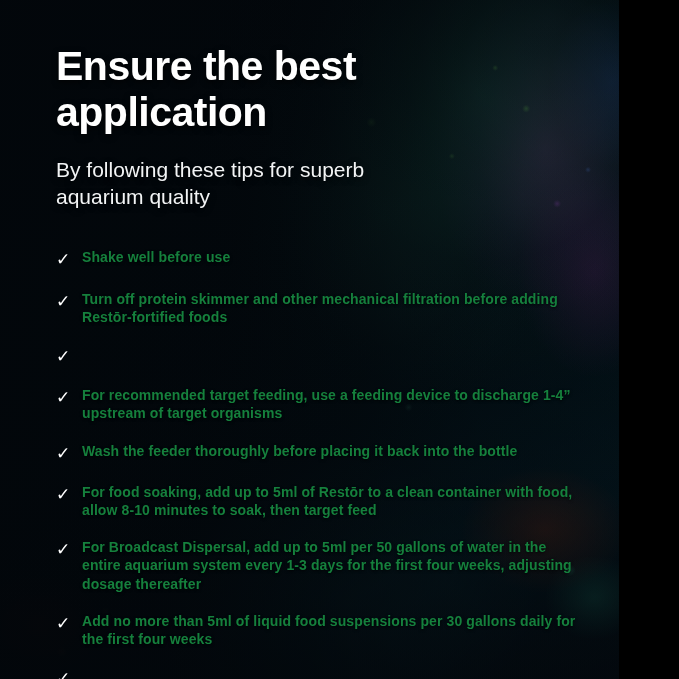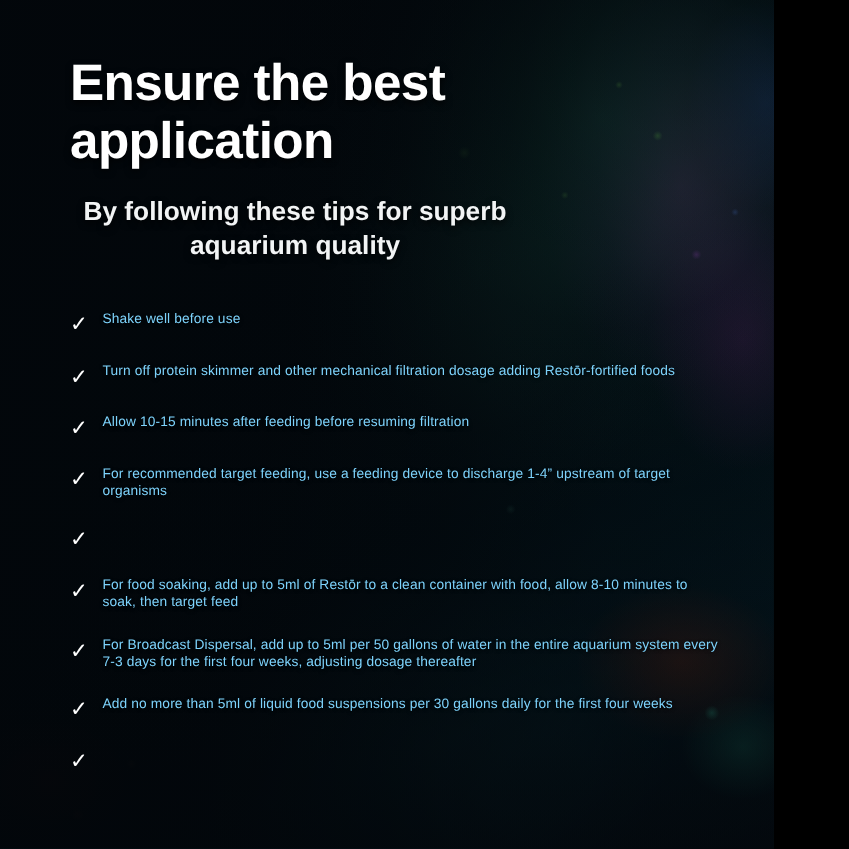--- a/index.html
+++ b/index.html
@@ -84,49 +84,48 @@
     line-height: 1.12;
     font-weight: bold;
     letter-spacing: -0.5px;
     margin: 0 0 20px 0;
     max-width: 400px;
     color: #ffffff;
   }
   .subhead {
     font-size: 21px;
     line-height: 1.3;
-    font-weight: bold;
+    font-weight: normal;
     color: #f2f4f5;
     margin: 0 0 38px 0;
     max-width: 360px;
-    text-align: center;
   }
   .tips {
     list-style: none;
     margin: 0;
     padding: 0;
   }
   .tip {
     display: flex;
     align-items: flex-start;
     margin-bottom: 19px;
   }
   .check {
     flex: 0 0 auto;
     width: 26px;
     margin-top: 1px;
     color: #ffffff;
     font-size: 17px;
     line-height: 1.25;
   }
   .tip-text {
-    font-size: 11px;
+    font-size: 14px;
     line-height: 1.3;
-    font-weight: normal;
-    color: #7dd3fc;
+    font-weight: bold;
+    color: #15803d;
     letter-spacing: 0.1px;
     max-width: 578px;
     text-shadow: 0 1px 3px rgba(0,0,0,0.85);
   }
   .headline, .subhead {
     text-shadow: 0 2px 6px rgba(0,0,0,0.8);
   }
 </style>
 </head>
 <body>
@@ -141,40 +140,40 @@
     <h1 class="headline">Ensure the best application</h1>
     <p class="subhead">By following these tips for superb aquarium quality</p>
 
     <ul class="tips">
       <li class="tip">
         <span class="check">✓</span>
         <span class="tip-text">Shake well before use</span>
       </li>
       <li class="tip">
         <span class="check">✓</span>
-        <span class="tip-text">Turn off protein skimmer and other mechanical filtration dosage adding Restōr-fortified foods</span>
+        <span class="tip-text">Turn off protein skimmer and other mechanical filtration before adding Restōr-fortified foods</span>
       </li>
       <li class="tip">
         <span class="check">✓</span>
-        <span class="tip-text">Allow 10-15 minutes after feeding before resuming filtration</span>
       </li>
       <li class="tip">
         <span class="check">✓</span>
         <span class="tip-text">For recommended target feeding, use a feeding device to discharge 1-4” upstream of target organisms</span>
       </li>
       <li class="tip">
         <span class="check">✓</span>
+        <span class="tip-text">Wash the feeder thoroughly before placing it back into the bottle</span>
       </li>
       <li class="tip">
         <span class="check">✓</span>
         <span class="tip-text">For food soaking, add up to 5ml of Restōr to a clean container with food, allow 8-10 minutes to soak, then target feed</span>
       </li>
       <li class="tip">
         <span class="check">✓</span>
-        <span class="tip-text">For Broadcast Dispersal, add up to 5ml per 50 gallons of water in the entire aquarium system every 7-3 days for the first four weeks, adjusting dosage thereafter</span>
+        <span class="tip-text">For Broadcast Dispersal, add up to 5ml per 50 gallons of water in the entire aquarium system every 1-3 days for the first four weeks, adjusting dosage thereafter</span>
       </li>
       <li class="tip">
         <span class="check">✓</span>
         <span class="tip-text">Add no more than 5ml of liquid food suspensions per 30 gallons daily for the first four weeks</span>
       </li>
       <li class="tip">
         <span class="check">✓</span>
       </li>
 
     </ul>

